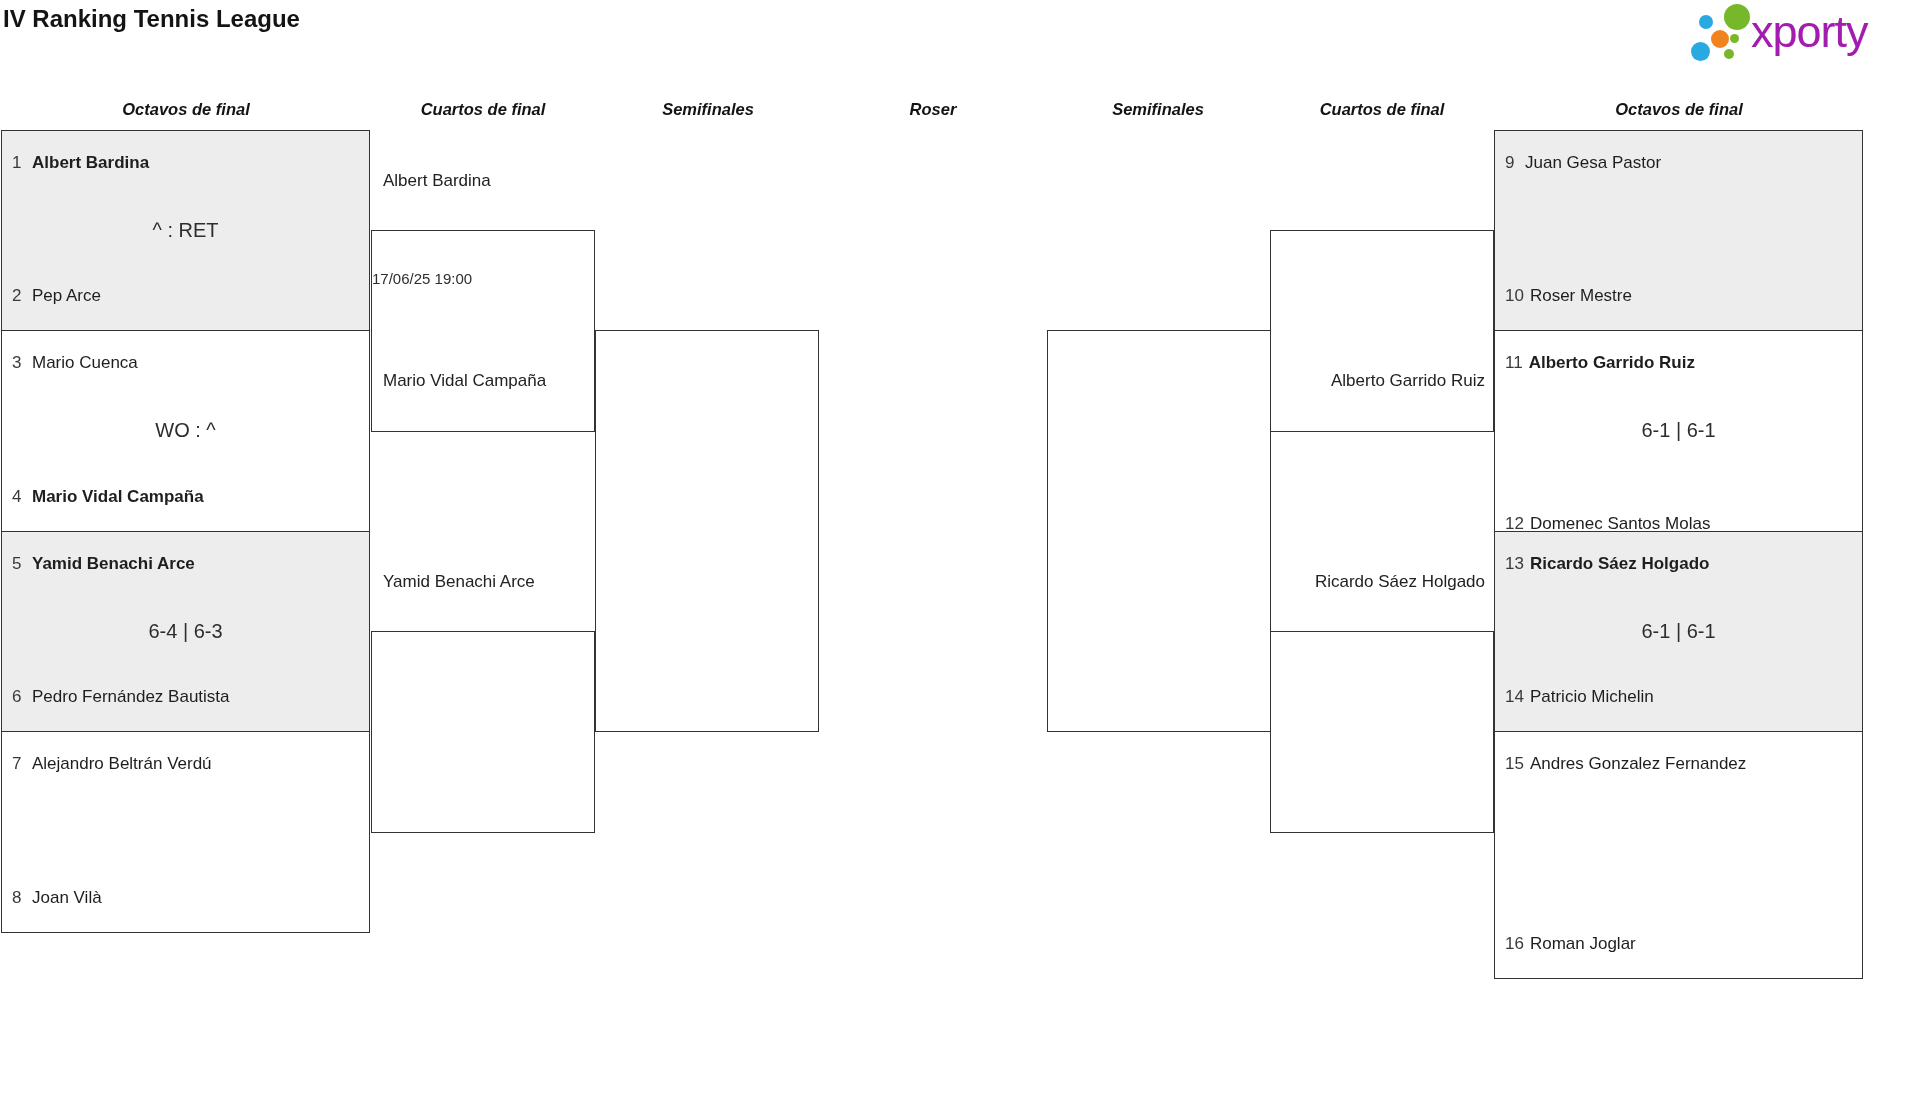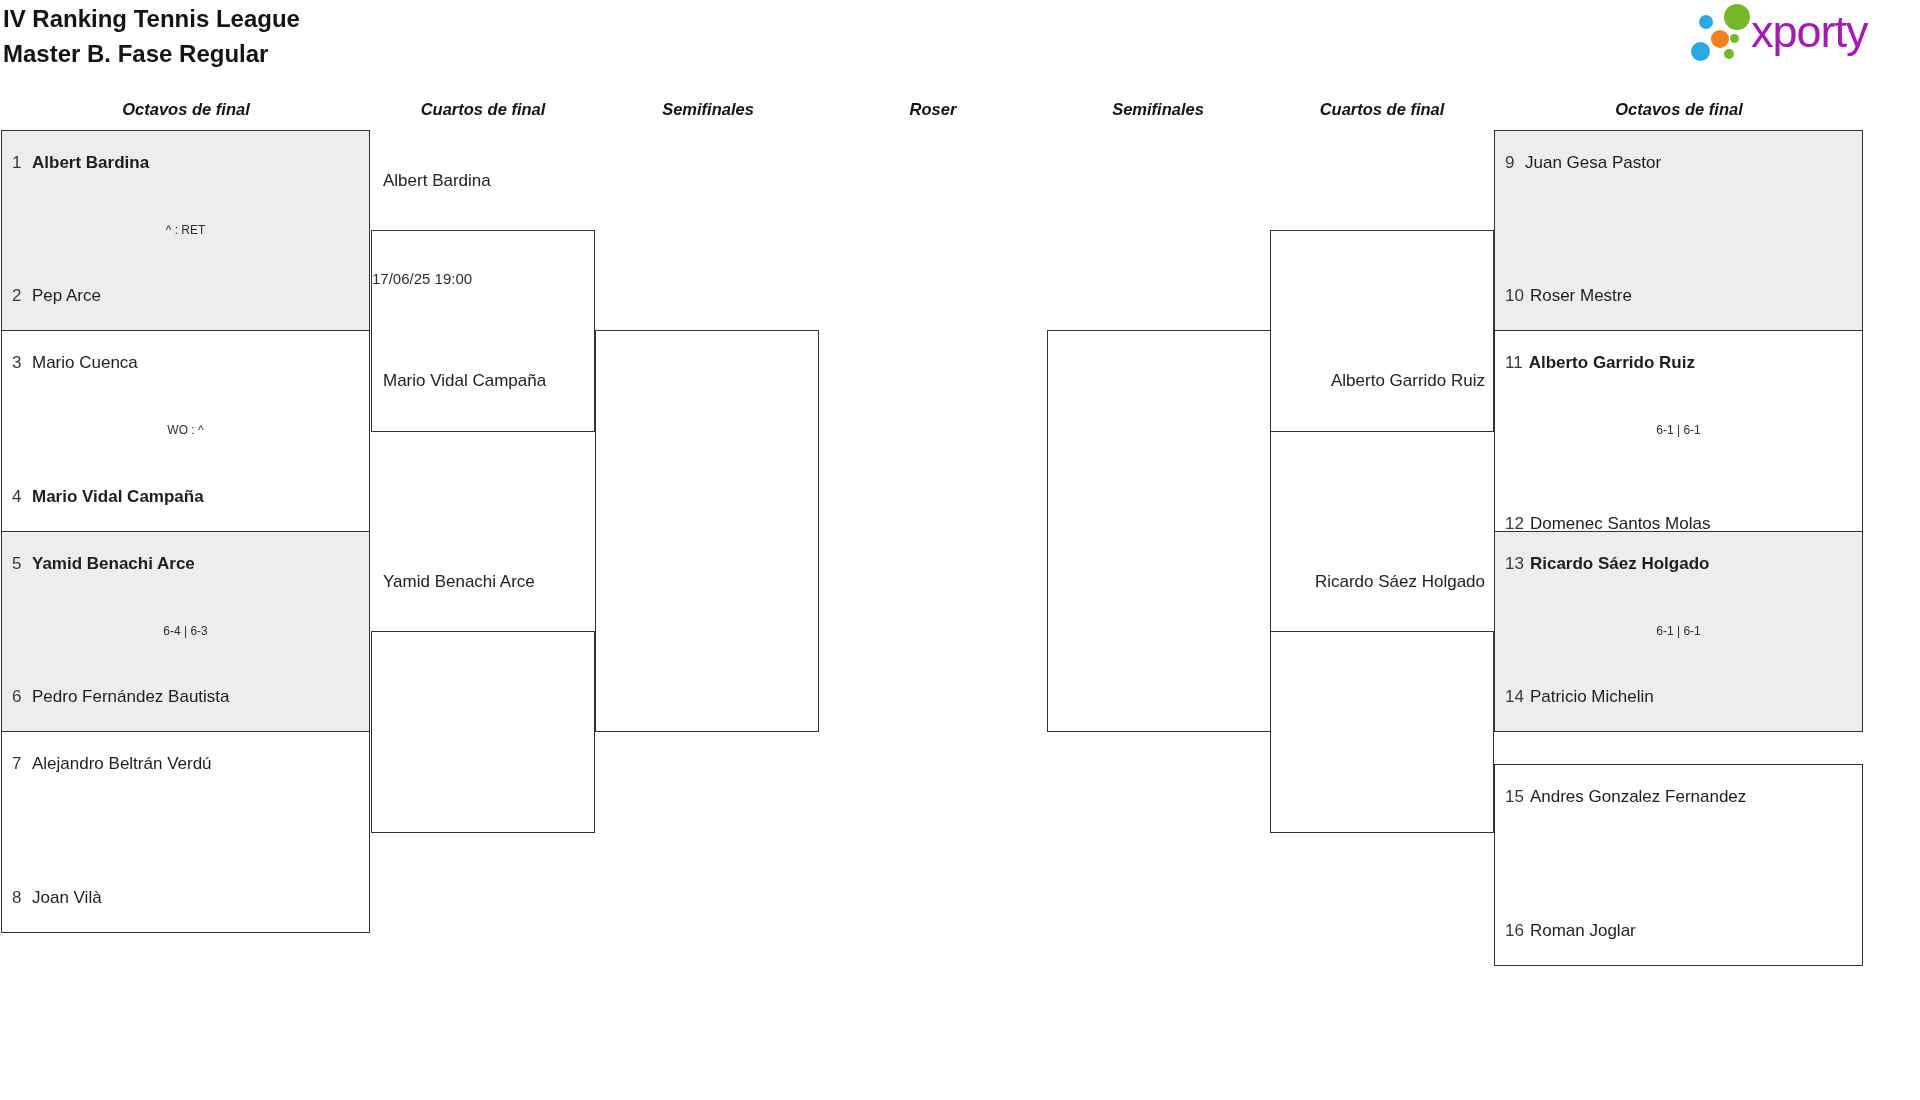--- a/index.html
+++ b/index.html
@@ -31,29 +31,29 @@
   
   .box{position:absolute;width:369px;background:#ffffff;border:1px solid #333;box-sizing:border-box;}
   .box.shaded{background:#ededed;}
   .ml1{left:1px;top:130px;height:201px;}
   .ml2{left:1px;top:330px;height:202px;}
   .ml3{left:1px;top:531px;height:201px;}
   .ml4{left:1px;top:731px;height:202px;}
   .mr1{left:1494px;top:130px;height:201px;}
   .mr2{left:1494px;top:330px;height:229px;}
   .mr3{left:1494px;top:531px;height:201px;}
-  .mr4{left:1494px;top:764px;height:202px;}
+  .mr4{left:1494px;top:731px;height:248px;}
 
   .row{position:absolute;left:0;right:0;display:flex;align-items:center;gap:6px;padding-left:10px;font-size:17px;line-height:22px;color:#1e1e1e;}
   .p1{top:21px;}
   .p2{bottom:23px;}
   .seed{min-width:14px;color:#3a3a3a;font-weight:400;}
   .pname{font-weight:400;white-space:nowrap;}
   .pname.win{font-weight:700;}
-  .sc{position:absolute;left:0;right:0;top:88px;text-align:center;font-size:12px;line-height:22px;color:#2d2d2d;}
+  .sc{position:absolute;left:0;right:0;top:88px;text-align:center;font-size:20px;line-height:22px;color:#2d2d2d;}
 
   
   .qbox{position:absolute;width:224px;border:1px solid #333;box-sizing:border-box;background:transparent;}
   .ql1{left:371px;top:230px;height:202px;}
   .ql2{left:371px;top:631px;height:202px;}
   .qr1{left:1270px;top:230px;height:202px;}
   .qr2{left:1270px;top:631px;height:202px;}
   .sbox{position:absolute;width:224px;height:402px;top:330px;border:1px solid #333;box-sizing:border-box;background:transparent;}
   .sl{left:595px;}
   .sr{left:1047px;}
@@ -67,21 +67,20 @@
   .lab-agarrido{left:1270px;width:215px;top:370px;text-align:right;}
   .lab-rsaez{left:1270px;width:215px;top:571px;text-align:right;}
 </style>
 </head>
 <body>
 
 <div id="bracket">
 
   <div class="title">
     <div>IV Ranking Tennis League</div>
-    <div>Master B. Fase Regular</div>
   </div>
 
   <div class="logo">
     <span class="dot d1"></span>
     <span class="dot d2"></span>
     <span class="dot d3"></span>
     <span class="dot d4"></span>
     <span class="dot d5"></span>
     <span class="dot d6"></span>
     <span class="logotext">xporty</span>

